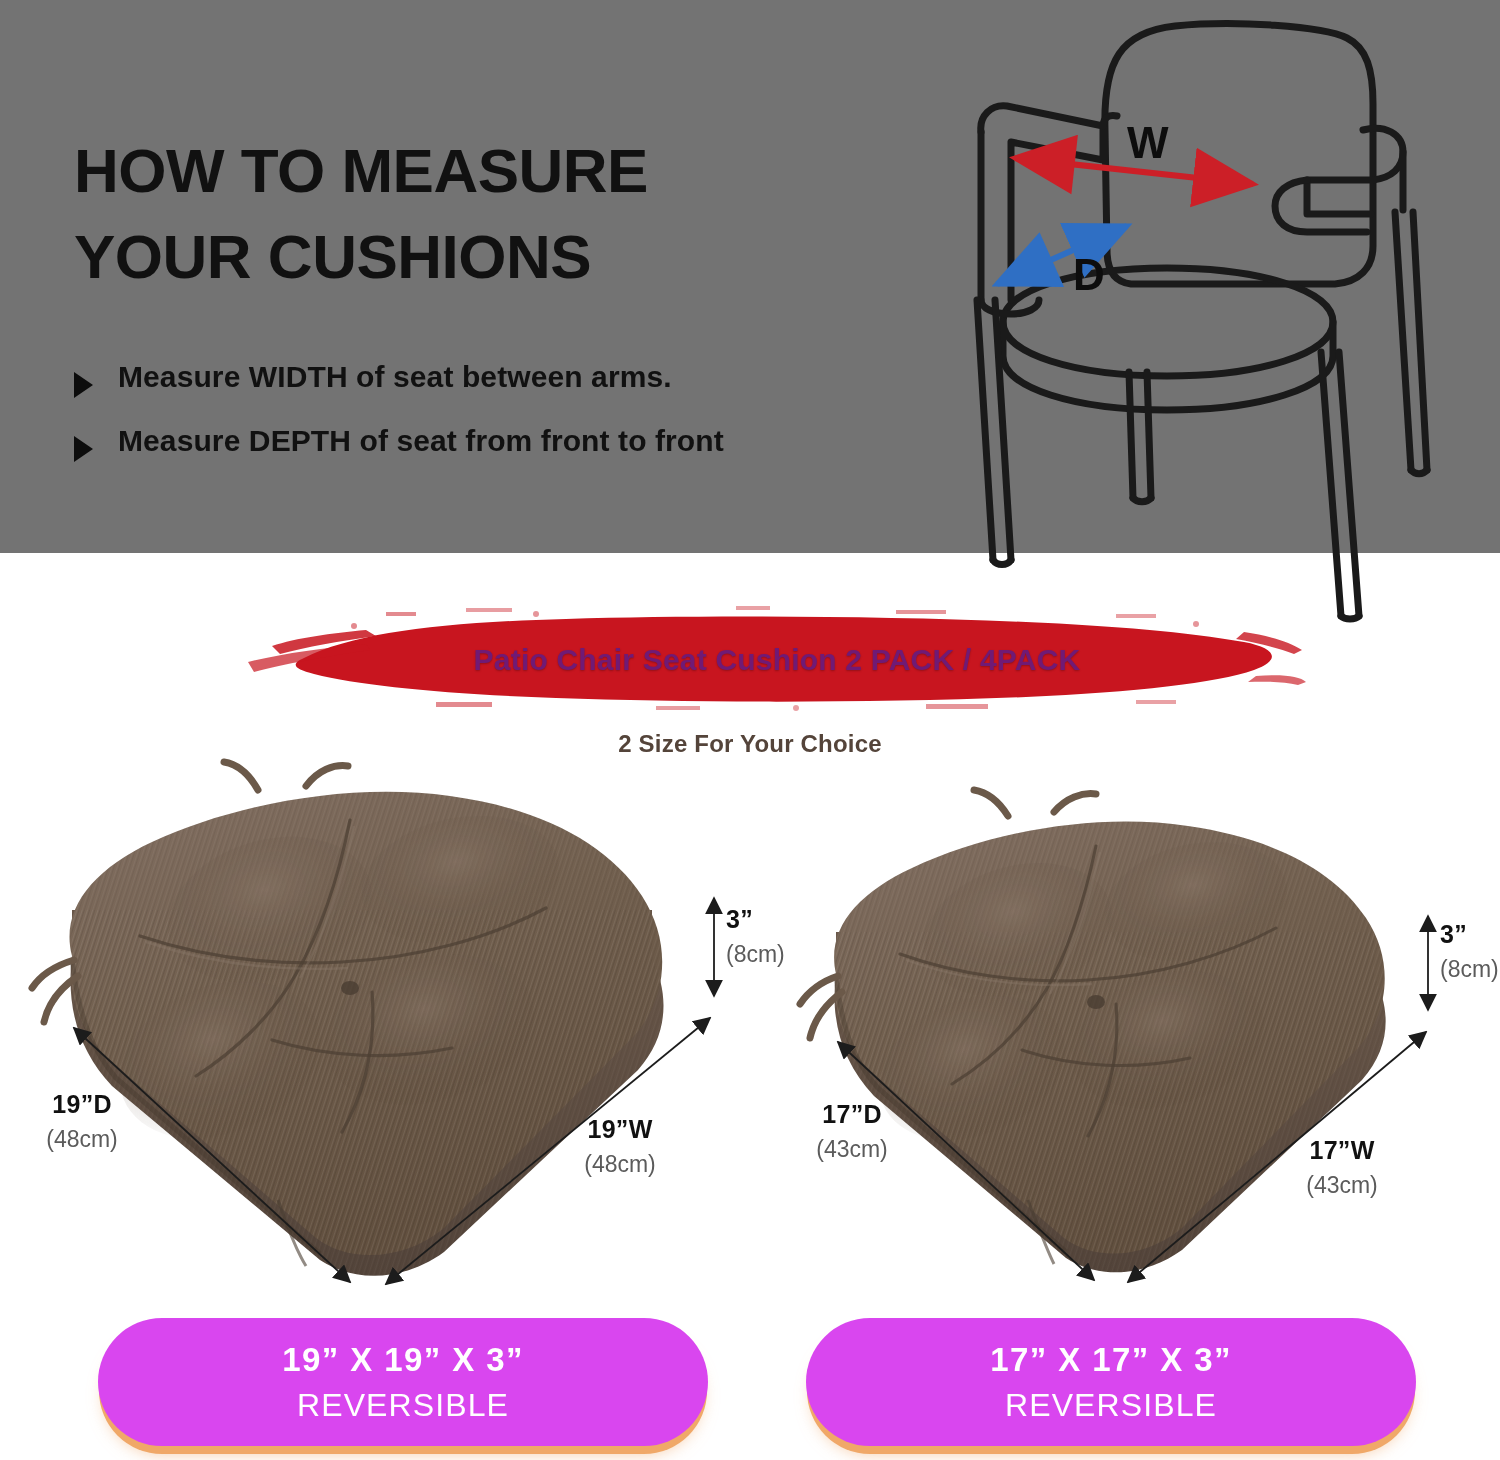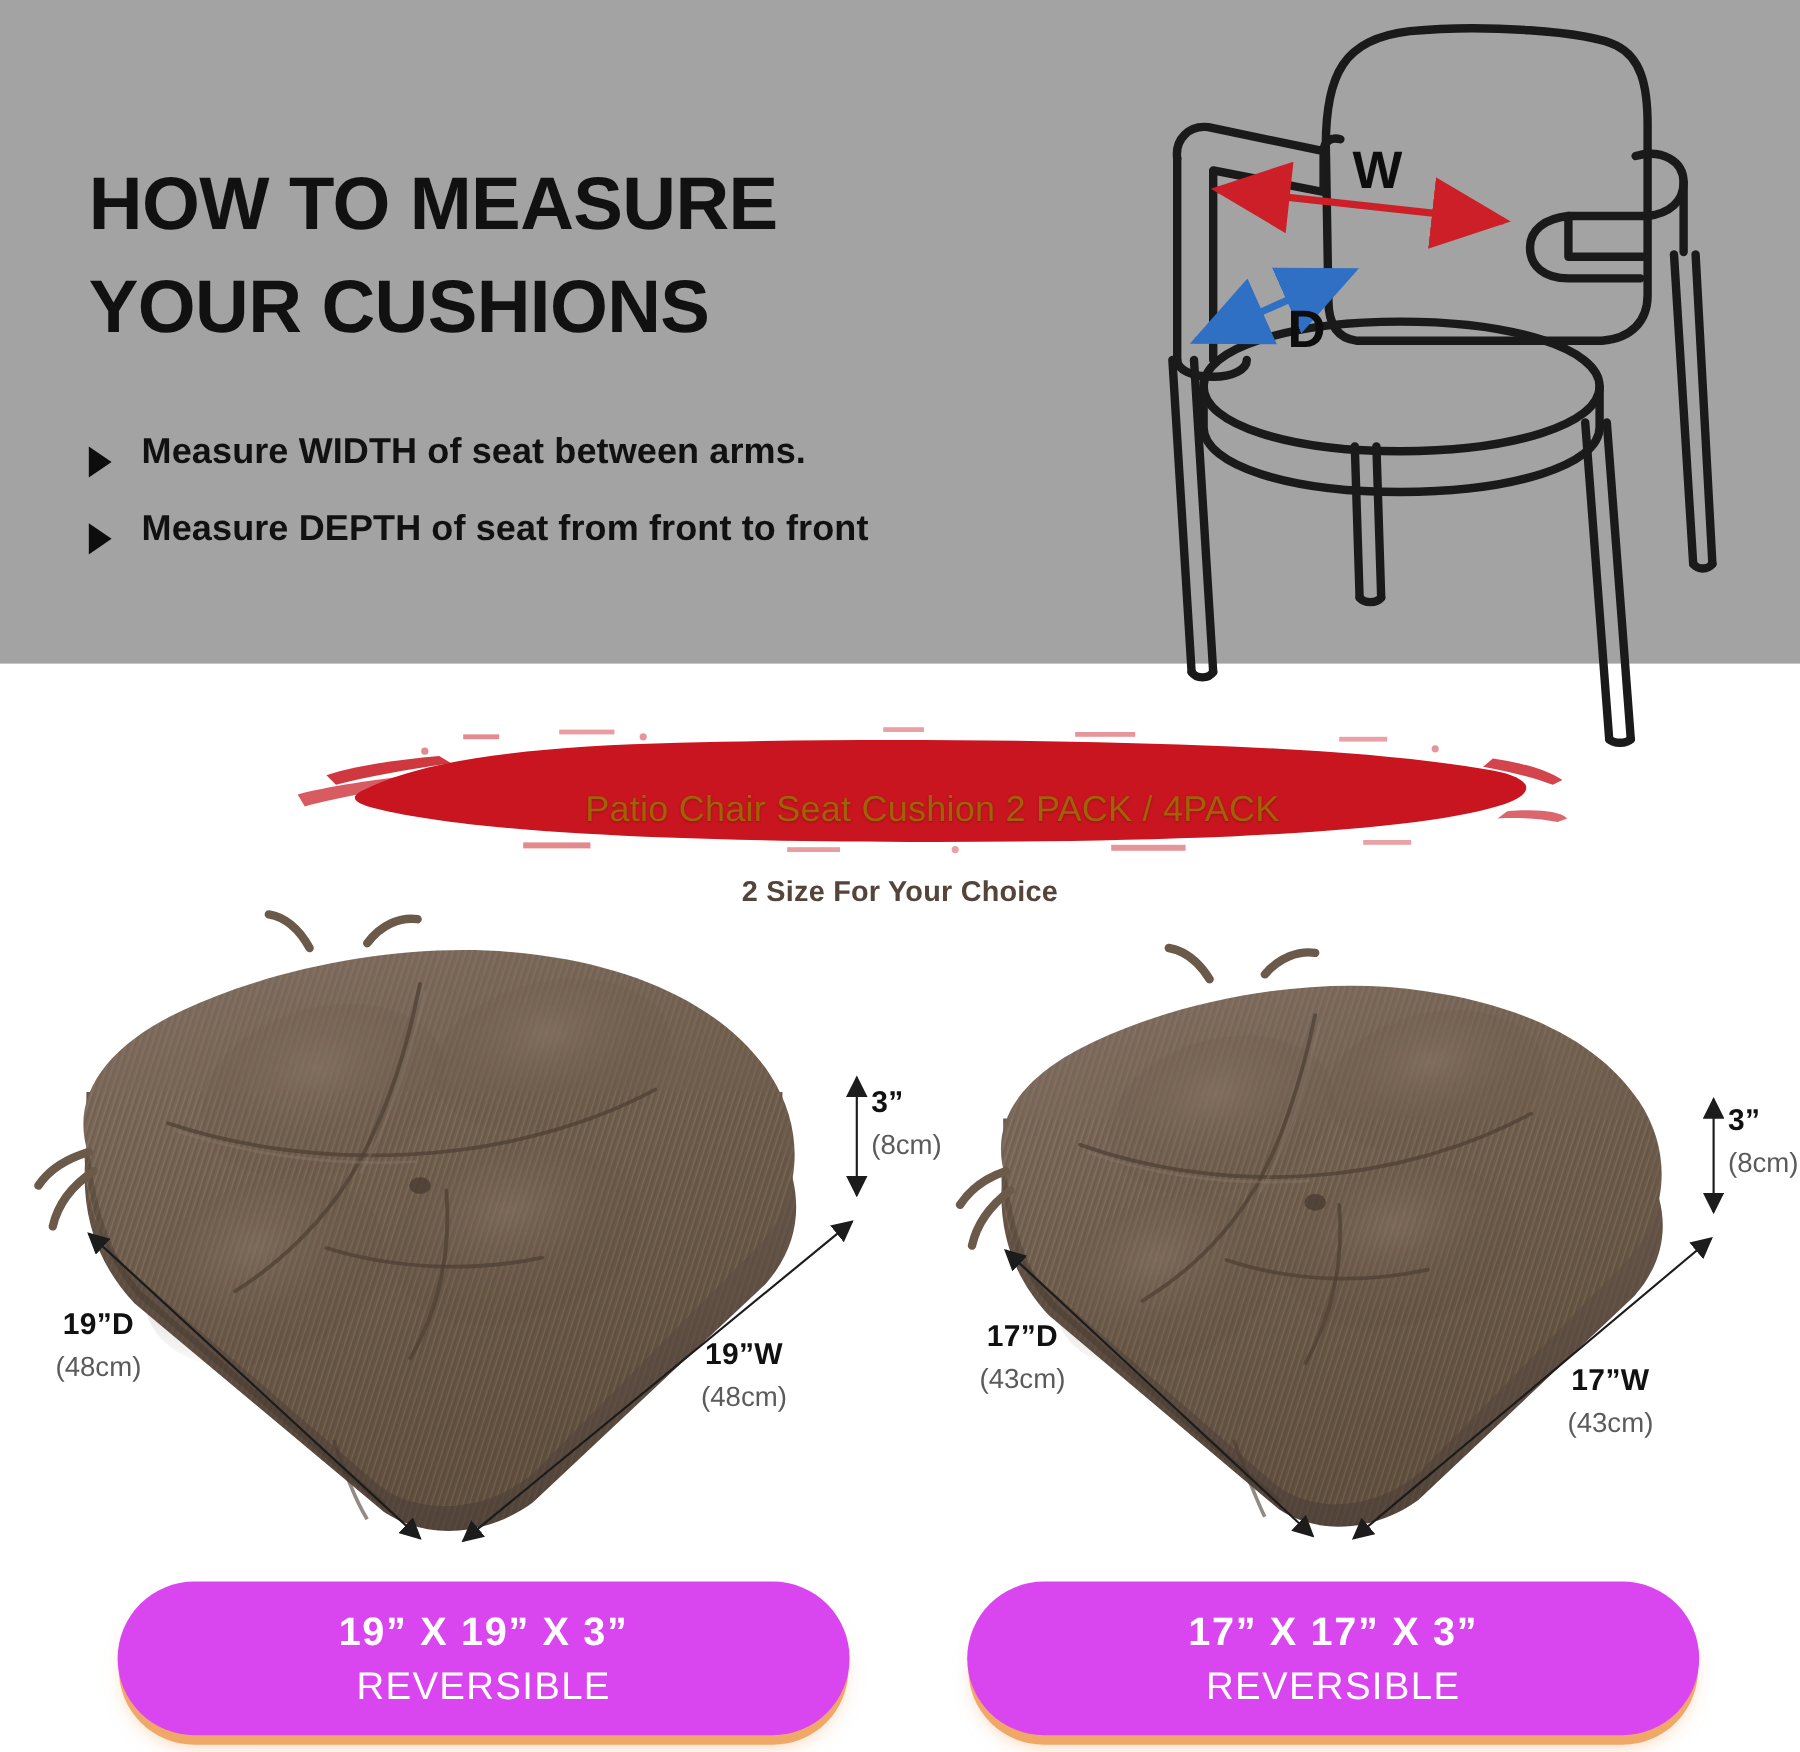--- a/index.html
+++ b/index.html
@@ -8,21 +8,21 @@
     height: 1460px;
     background: #ffffff;
     font-family: "Liberation Sans", sans-serif;
     overflow: hidden;
   }
   .page { position: relative; width: 1500px; height: 1460px; background: #fff; }
 
   
   .hero-panel {
     position: absolute; left: 0; top: 0; width: 1500px; height: 553px;
-    background: #a3a3a3;
+    background: #737373;
   }
   .hero-title {
     position: absolute; left: 74px; top: 128px; width: 760px;
     font-size: 62px; line-height: 1.38; font-weight: 800;
     letter-spacing: -0.5px; color: #111111;
     font-family: "Liberation Sans", sans-serif;
     text-transform: uppercase;
   }
   .bullets { position: absolute; left: 74px; top: 360px; width: 840px; }
   .bullet { display: flex; align-items: flex-start; margin-bottom: 26px; }
@@ -42,23 +42,23 @@
     position: absolute; left: 935px; top: 0px; width: 490px; height: 620px;
   }
   .chair-wrap svg { display: block; width: 490px; height: 620px; overflow: visible; }
 
   
   .banner-wrap {
     position: absolute; left: 236px; top: 602px; width: 1070px; height: 110px;
   }
   .banner-wrap svg { display: block; width: 1070px; height: 110px; }
   .banner-text {
-    position: absolute; left: 0; top: 15px; width: 1070px; height: 110px;
+    position: absolute; left: 0; top: 0; width: 1070px; height: 110px;
     display: flex; align-items: center; justify-content: center;
-    font-size: 30px; font-weight: 400; color: #a16207;
+    font-size: 30px; font-weight: 700; color: #701a75;
     letter-spacing: 0.2px; padding-left: 12px; padding-top: 6px;
     text-shadow: 0 1px 2px rgba(0,0,0,.25);
   }
   .subtitle {
     position: absolute; left: 0; top: 730px; width: 1500px; text-align: center;
     font-size: 24px; font-weight: 700; color: #54443a; letter-spacing: .2px;
   }
 
   
   .cushion-zone { position: absolute; left: 0; top: 760px; width: 1500px; height: 560px; }

